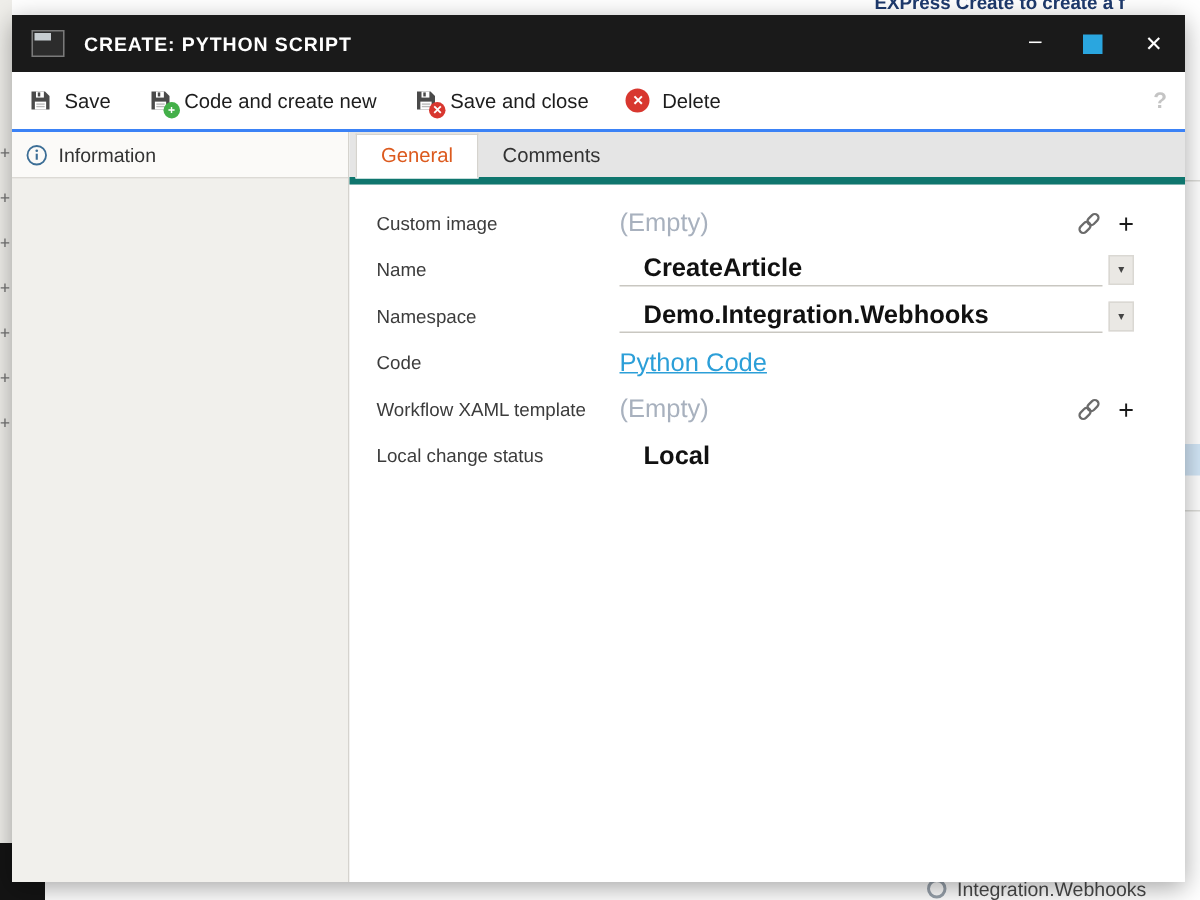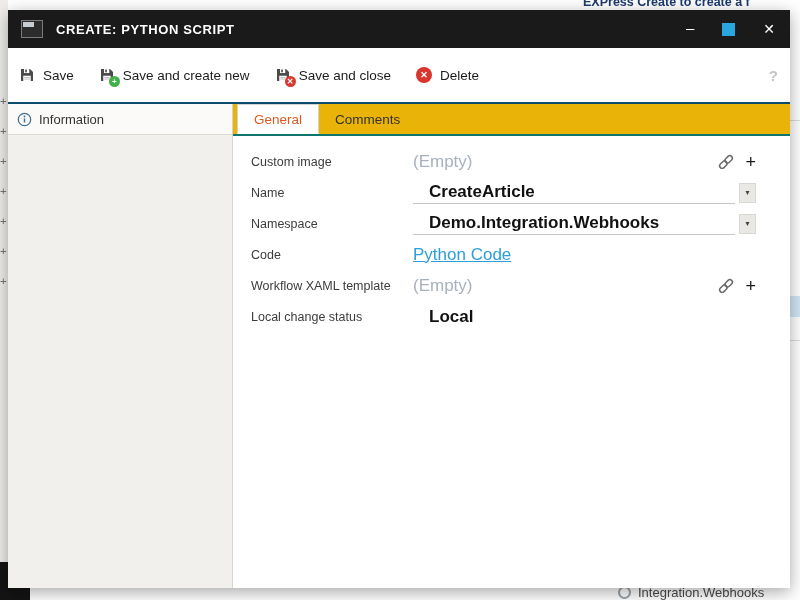--- a/index.html
+++ b/index.html
@@ -27,41 +27,41 @@
   .titlebar{height:38px;flex-shrink:0;background:#1a1a1a;display:flex;align-items:center;
     padding:0 13px;gap:13px;}
   .app-icon{width:20px;height:16px;background:#2c2c2c;border:1px solid #7a7a7a;position:relative;flex-shrink:0;}
   .app-icon::after{content:"";position:absolute;left:1px;top:1px;width:11px;height:5px;background:#c7cdd1;}
   .title{flex:1;color:#fff;font-size:13px;font-weight:700;letter-spacing:.6px;}
   .win-btns{display:flex;align-items:center;gap:28px;margin-right:2px;}
   .min{color:#fff;font-size:15px;line-height:1;transform:translateY(-2px);}
   .maxsq{width:13px;height:13px;background:#2aa6df;}
   .close{color:#fff;font-size:14px;line-height:1;}
 
-  .toolbar{height:56px;flex-shrink:0;box-sizing:border-box;background:#fff;
-    border-bottom:2px solid #0c4a6e;display:flex;align-items:center;gap:24px;padding:0 10px;}
+  .toolbar{height:40px;flex-shrink:0;box-sizing:border-box;background:#fff;
+    border-bottom:2px solid #3b82f6;display:flex;align-items:center;gap:24px;padding:0 10px;}
   .tb-btn{display:flex;align-items:center;gap:7px;font-size:13.5px;color:#1d1d1d;}
   .tb-icon{width:18px;height:18px;position:relative;flex-shrink:0;display:inline-flex;
     align-items:center;justify-content:center;}
   .badge{position:absolute;right:-4px;bottom:-3px;width:11px;height:11px;border-radius:50%;
     color:#fff;font-size:8px;line-height:11px;text-align:center;font-weight:700;}
   .del-circle{width:16px;height:16px;border-radius:50%;background:#d8372f;color:#fff;
     font-size:9px;line-height:16px;text-align:center;display:inline-block;font-weight:700;}
   .help{margin-left:auto;color:#c4c4c4;font-size:15px;font-weight:700;padding-right:2px;}
 
   .main{flex:1;display:flex;min-height:0;border-radius:30px;}
   .sidebar{width:224px;flex-shrink:0;background:#f1f0ec;border-right:1px solid #d5d3ce;
     display:flex;flex-direction:column;}
   .sb-header{height:30px;flex-shrink:0;background:#fbfaf8;border-bottom:1px solid #dcdad5;
     display:flex;align-items:center;gap:7px;padding:0 9px;font-size:13px;color:#333;}
   .sb-body{flex:1;}
 
   .content{flex:1;display:flex;flex-direction:column;min-width:0;background:#fff;}
-  .tabstrip{height:30px;flex-shrink:0;background:#eab308;border-bottom:2px solid #0f766e;
-    display:flex;padding-left:4px;}
+  .tabstrip{height:30px;flex-shrink:0;background:#e5e5e5;border-bottom:5px solid #0f766e;
+    display:flex;padding-left:4px;align-items:center;}
   .tab{padding:0 16px;font-size:13.5px;color:#333;display:flex;align-items:center;
     box-sizing:border-box;height:30px;}
   .tab.active{background:#fff;color:#dc5a1e;border:1px solid #d5d3ce;border-bottom:1px solid #fff;
     margin-bottom:-1px;}
 
   .form{padding:10px 34px 0 18px;}
   .frow{height:31px;display:flex;align-items:center;}
   .fl{width:162px;flex-shrink:0;font-size:12.5px;color:#3c3c3c;}
   .fz{flex:1;min-width:0;height:22px;display:flex;align-items:center;}
   .fz.ul{border-bottom:1px solid #c9c7c1;}
@@ -130,21 +130,21 @@
             <svg width="18" height="18" viewBox="0 0 24 24">
               <path d="M4 4 h12 l4 4 v12 H4 Z" fill="#4a4a4a"></path>
               <rect x="8" y="4" width="7" height="5.4" fill="#ffffff"></rect>
               <rect x="9.6" y="4.8" width="2.2" height="3.6" fill="#4a4a4a"></rect>
               <rect x="7" y="13" width="10" height="7" fill="#ffffff"></rect>
               <rect x="8.3" y="14.6" width="7.4" height="1.2" fill="#b9b9b9"></rect>
               <rect x="8.3" y="16.8" width="7.4" height="1.2" fill="#b9b9b9"></rect>
             </svg>
             <span class="badge" style="background:#43b049">+</span>
           </span>
-          <span>Save and create new</span>
+          <span>Code and create new</span>
         </span>
         <span class="tb-btn">
           <span class="tb-icon">
             <svg width="18" height="18" viewBox="0 0 24 24">
               <path d="M4 4 h12 l4 4 v12 H4 Z" fill="#4a4a4a"></path>
               <rect x="8" y="4" width="7" height="5.4" fill="#ffffff"></rect>
               <rect x="9.6" y="4.8" width="2.2" height="3.6" fill="#4a4a4a"></rect>
               <rect x="7" y="13" width="10" height="7" fill="#ffffff"></rect>
               <rect x="8.3" y="14.6" width="7.4" height="1.2" fill="#b9b9b9"></rect>
               <rect x="8.3" y="16.8" width="7.4" height="1.2" fill="#b9b9b9"></rect>

